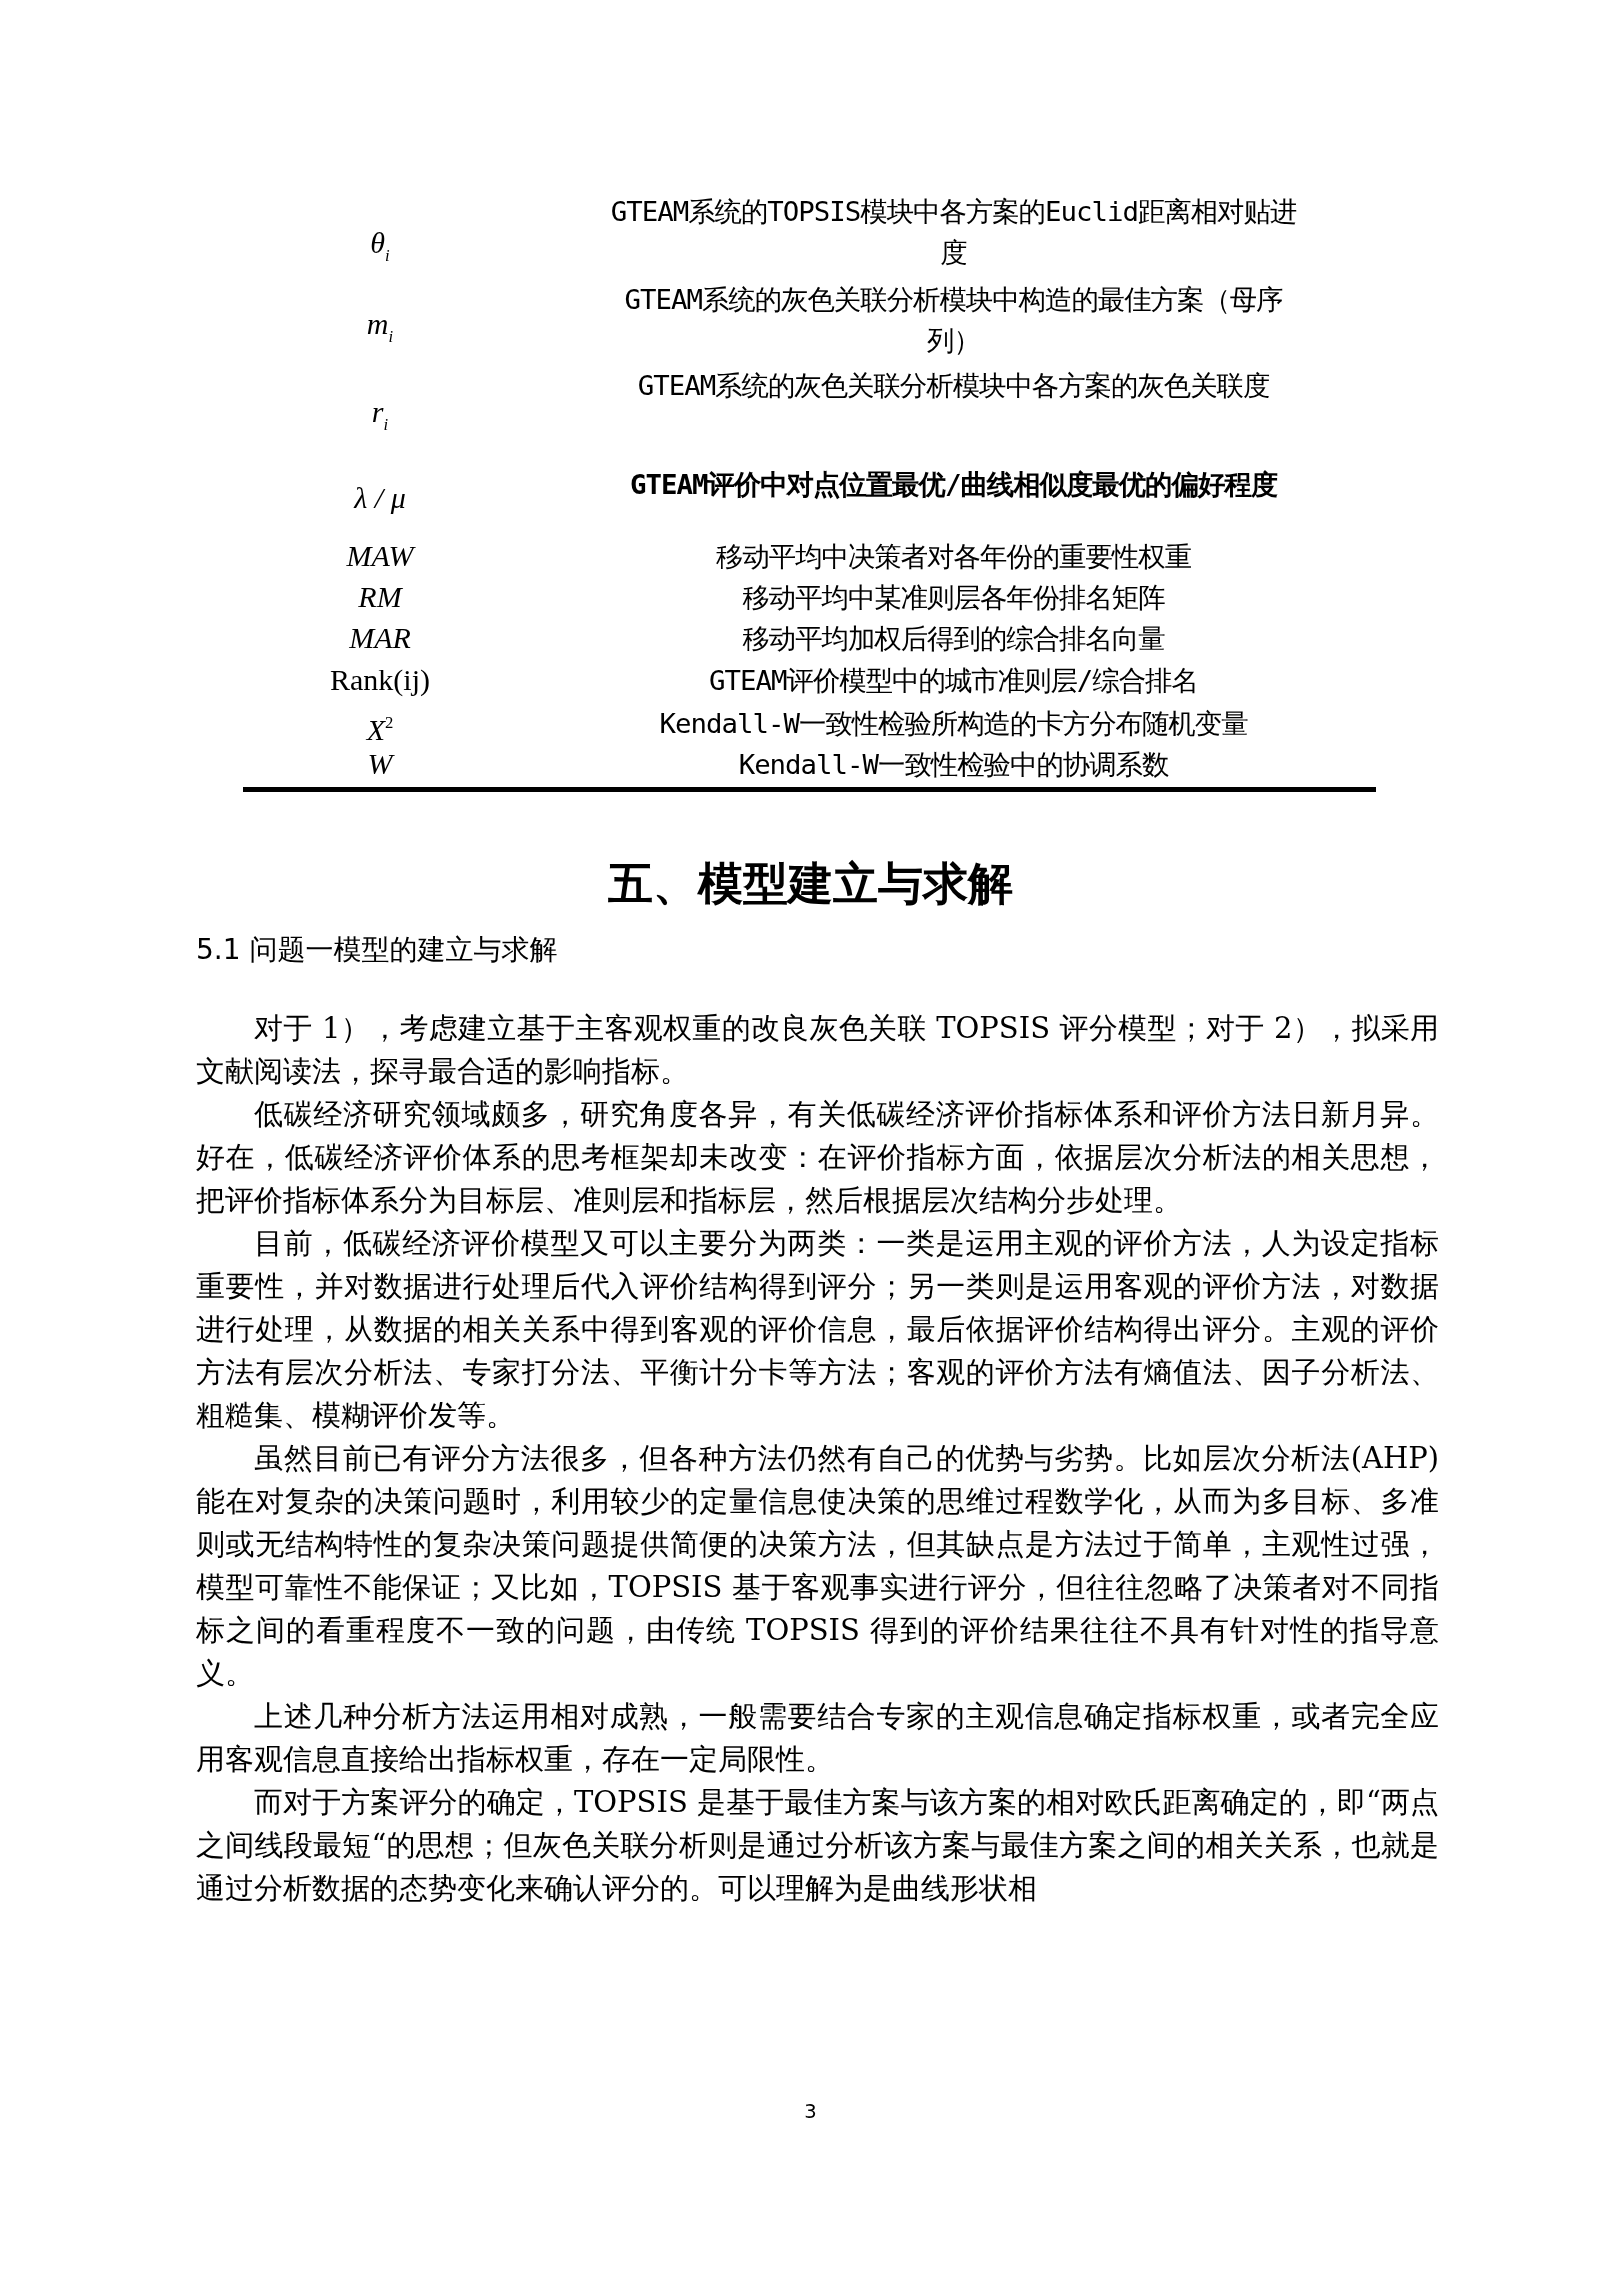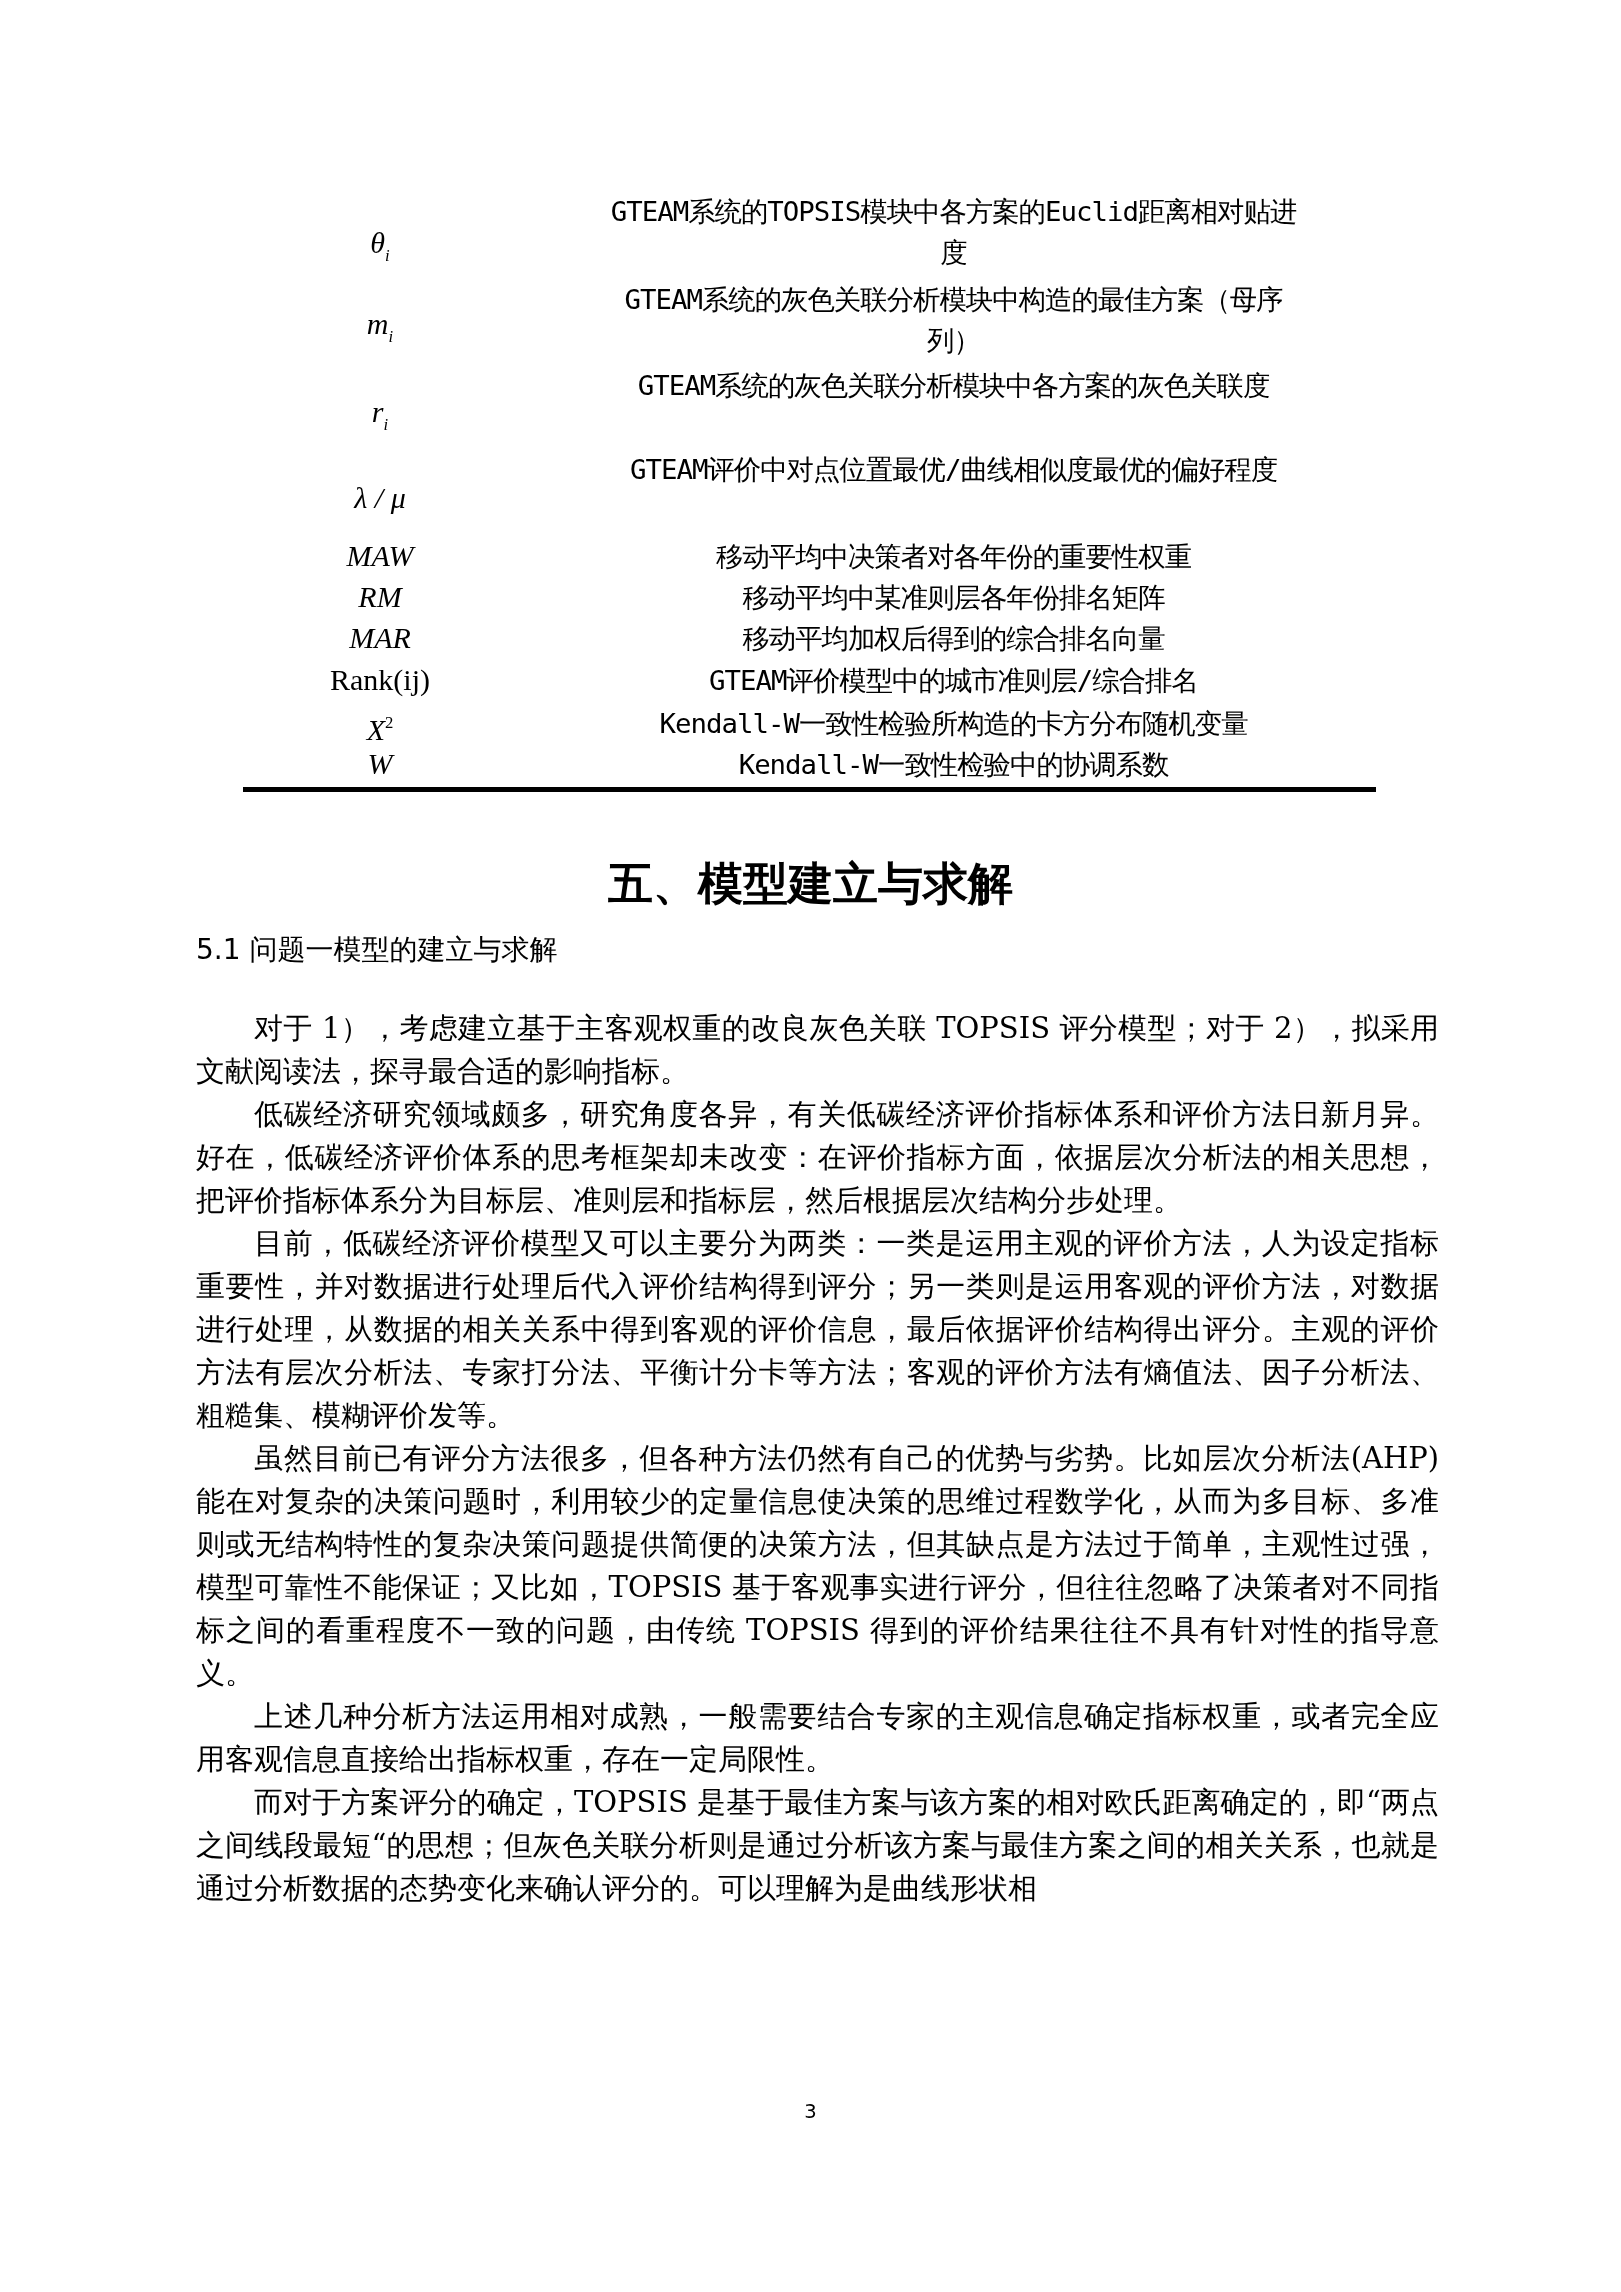--- a/index.html
+++ b/index.html
@@ -59,21 +59,21 @@
       <div class="sym" style="top:27.4px;">
         <span>r</span><sub>i</sub>
       </div>
       <div class="desc" style="top:0;">GTEAM系统的灰色关联分析模块中各方案的灰色关联度</div>
     </div>
 
     <div class="row" style="position:absolute;top:258px;">
       <div class="sym" style="top:29px;">
         <span>λ / μ</span>
       </div>
-      <div class="desc" style="top:0;">GTEAM评价中对点位置最优/曲线相似度最优的偏好程度</div>
+      <div class="desc" style="top:15px;font-weight:bold;">GTEAM评价中对点位置最优/曲线相似度最优的偏好程度</div>
     </div>
 
     <div class="row" style="position:absolute;top:345px;">
       <div class="sym" style="top:0;">MAW</div>
       <div class="desc" style="top:0;">移动平均中决策者对各年份的重要性权重</div>
     </div>
 
     <div class="row" style="position:absolute;top:386px;">
       <div class="sym" style="top:0;">RM</div>
       <div class="desc" style="top:0;">移动平均中某准则层各年份排名矩阵</div>

